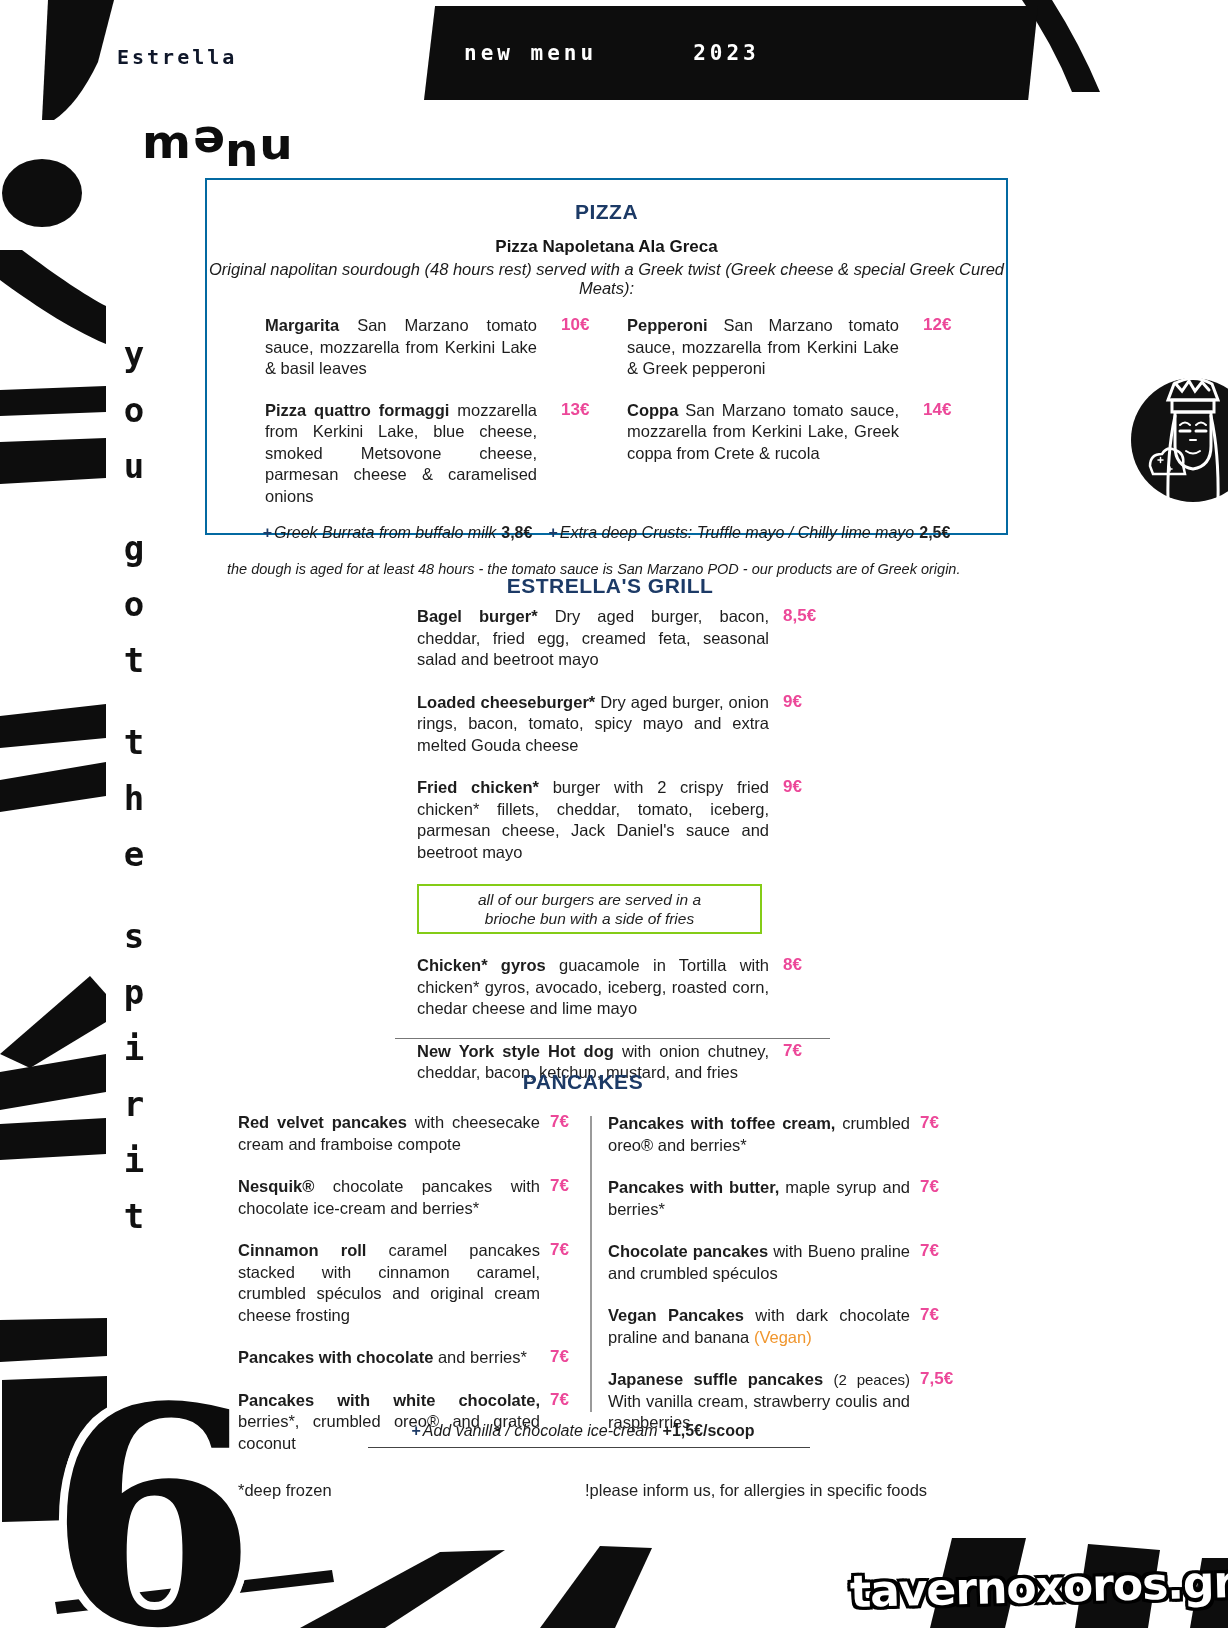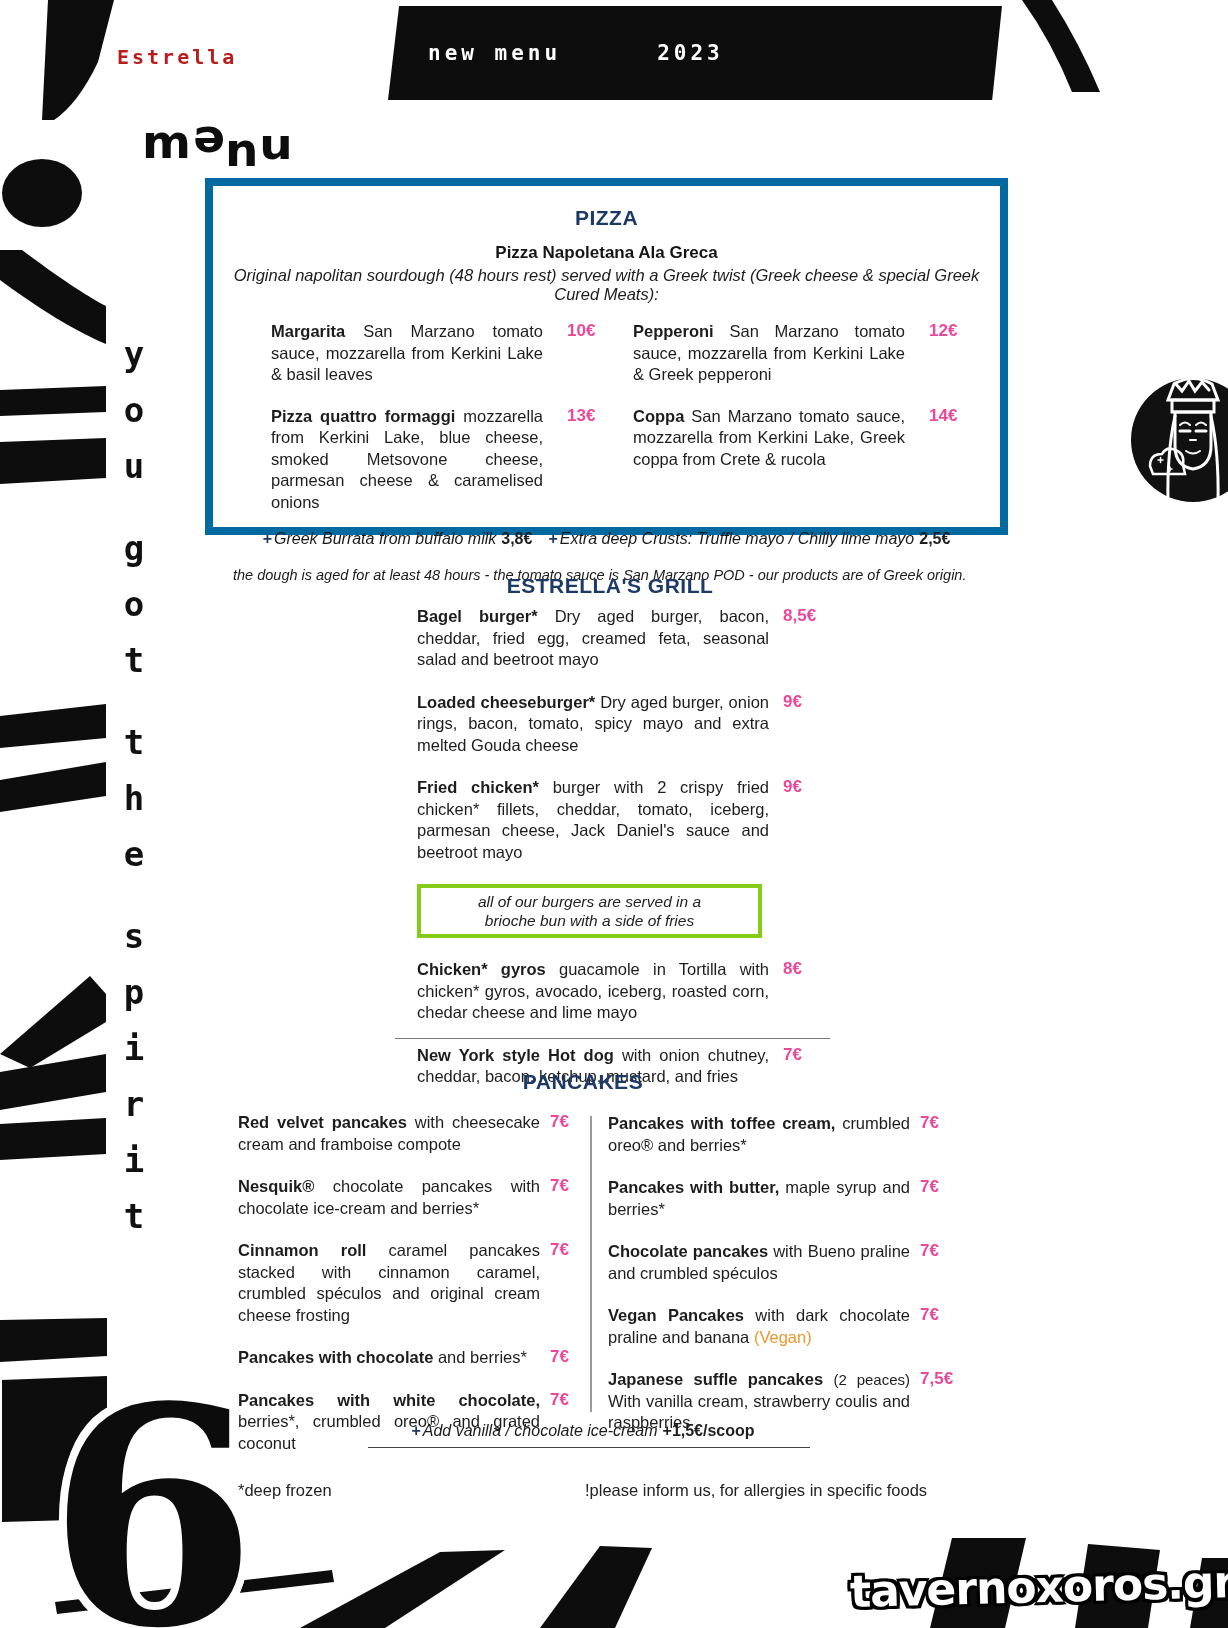--- a/index.html
+++ b/index.html
@@ -3,22 +3,22 @@
 <meta charset="utf-8">
 <style>
   html,body{margin:0;padding:0;background:#e8e8e8;}
   #page{position:relative;width:1228px;height:1628px;background:#ffffff;overflow:hidden;
         font-family:"Liberation Sans",sans-serif;color:#1f1f1f;margin:0 auto;}
   #decor{position:absolute;left:0;top:0;z-index:0;}
   .layer{position:absolute;z-index:2;}
 
   
   #brand{left:117px;top:45px;font-family:"DejaVu Sans Mono",monospace;font-weight:bold;
-         font-size:20px;letter-spacing:3px;color:#b91c1c;}
-  #banner{left:388px;top:6px;width:614px;height:94px;background:#0d0d0d;
+         font-size:20px;letter-spacing:3px;color:#0f172a;}
+  #banner{left:424px;top:6px;width:614px;height:94px;background:#0d0d0d;
           clip-path:polygon(1.8% 0,100% 0,98.4% 100%,0 100%);
           display:flex;align-items:center;padding-left:40px;box-sizing:border-box;gap:96px;}
   #banner .btxt{font-family:"DejaVu Sans Mono",monospace;font-weight:bold;font-size:21px;
           letter-spacing:4px;color:#ffffff;}
   #menu-logo{left:142px;top:112px;height:56px;overflow:hidden;font-family:"DejaVu Sans",sans-serif;
           font-weight:800;font-size:47px;color:#0d0d0d;letter-spacing:1px;}
   #menu-logo .lch{display:inline-block;}
   #menu-logo .lch0{transform:translateY(2px);}
   #menu-logo .lch1{transform:rotate(180deg) translateY(-4px);}
   #menu-logo .lch2{transform:translateY(10px);}
@@ -30,21 +30,21 @@
   #vtext .vword{margin-bottom:26px;}
   #vtext .vchar{line-height:56px;height:56px;}
 
   
   #big6{left:48px;top:1368px;font-family:"DejaVu Serif",serif;font-weight:bold;font-size:300px;
         line-height:1;color:#0c0c0c;z-index:3;
         text-shadow:-6px -6px 0 #fff,6px -6px 0 #fff,-6px 6px 0 #fff,6px 6px 0 #fff,
                     0 -8px 0 #fff,0 8px 0 #fff,-8px 0 0 #fff,8px 0 0 #fff;}
 
   
-  #pizza-box{left:205px;top:178px;width:803px;height:357px;border:8px solid #0369a1;
+  #pizza-box{left:205px;top:178px;width:803px;height:357px;border:2px solid #0369a1;
              box-sizing:border-box;background:#fff;}
   .sec-title{color:#1c3a66;font-weight:bold;font-size:21px;letter-spacing:.5px;text-align:center;}
   #pizza-box .sec-title{margin-top:20px;}
   #pz-sub{text-align:center;font-weight:bold;font-size:17px;margin-top:13px;color:#161616;}
   #pz-desc{text-align:center;font-style:italic;font-size:16.5px;margin-top:3px;color:#1b1b1b;}
   #pz-grid{display:grid;grid-template-columns:272px 42px 272px 46px;column-gap:24px;
            row-gap:20px;margin:17px 0 0 58px;}
   .item-text{font-size:16.5px;line-height:21.5px;text-align:justify;color:#1d1d1d;}
   .price{font-weight:bold;font-size:17px;color:#ec4899;white-space:nowrap;}
   #pz-extras{display:flex;justify-content:center;gap:16px;margin-top:17px;font-size:16px;}
@@ -52,21 +52,21 @@
   .ex-label{font-style:italic;color:#1b1b1b;}
   .ex-price{font-weight:bold;margin-left:5px;}
   #pz-foot{font-style:italic;font-size:14.5px;margin:19px 0 0 20px;color:#1b1b1b;}
 
   
   #grill-title{left:380px;top:574px;width:460px;}
   #grill-items{left:417px;top:606px;width:420px;}
   .row{display:flex;margin-bottom:21px;}
   .row .item-text{width:352px;}
   .row .price{width:54px;margin-left:14px;text-align:left;}
-  #note-box{border:4px solid #84cc16;width:345px;box-sizing:border-box;padding:4px 8px;
+  #note-box{border:2px solid #84cc16;width:345px;box-sizing:border-box;padding:4px 8px;
             margin:16px 0 21px 0;text-align:center;font-style:italic;font-size:15.5px;
             line-height:19px;color:#222;}
   #grill-sep{left:395px;top:1038px;width:435px;height:1px;background:#777;}
 
   
   #pk-title{left:238px;top:1070px;width:690px;}
   #pk-left{left:238px;top:1112px;width:368px;}
   #pk-right{left:608px;top:1113px;width:368px;}
   .pk .item-text{width:302px;}
   .pk .price{width:56px;margin-left:10px;}

